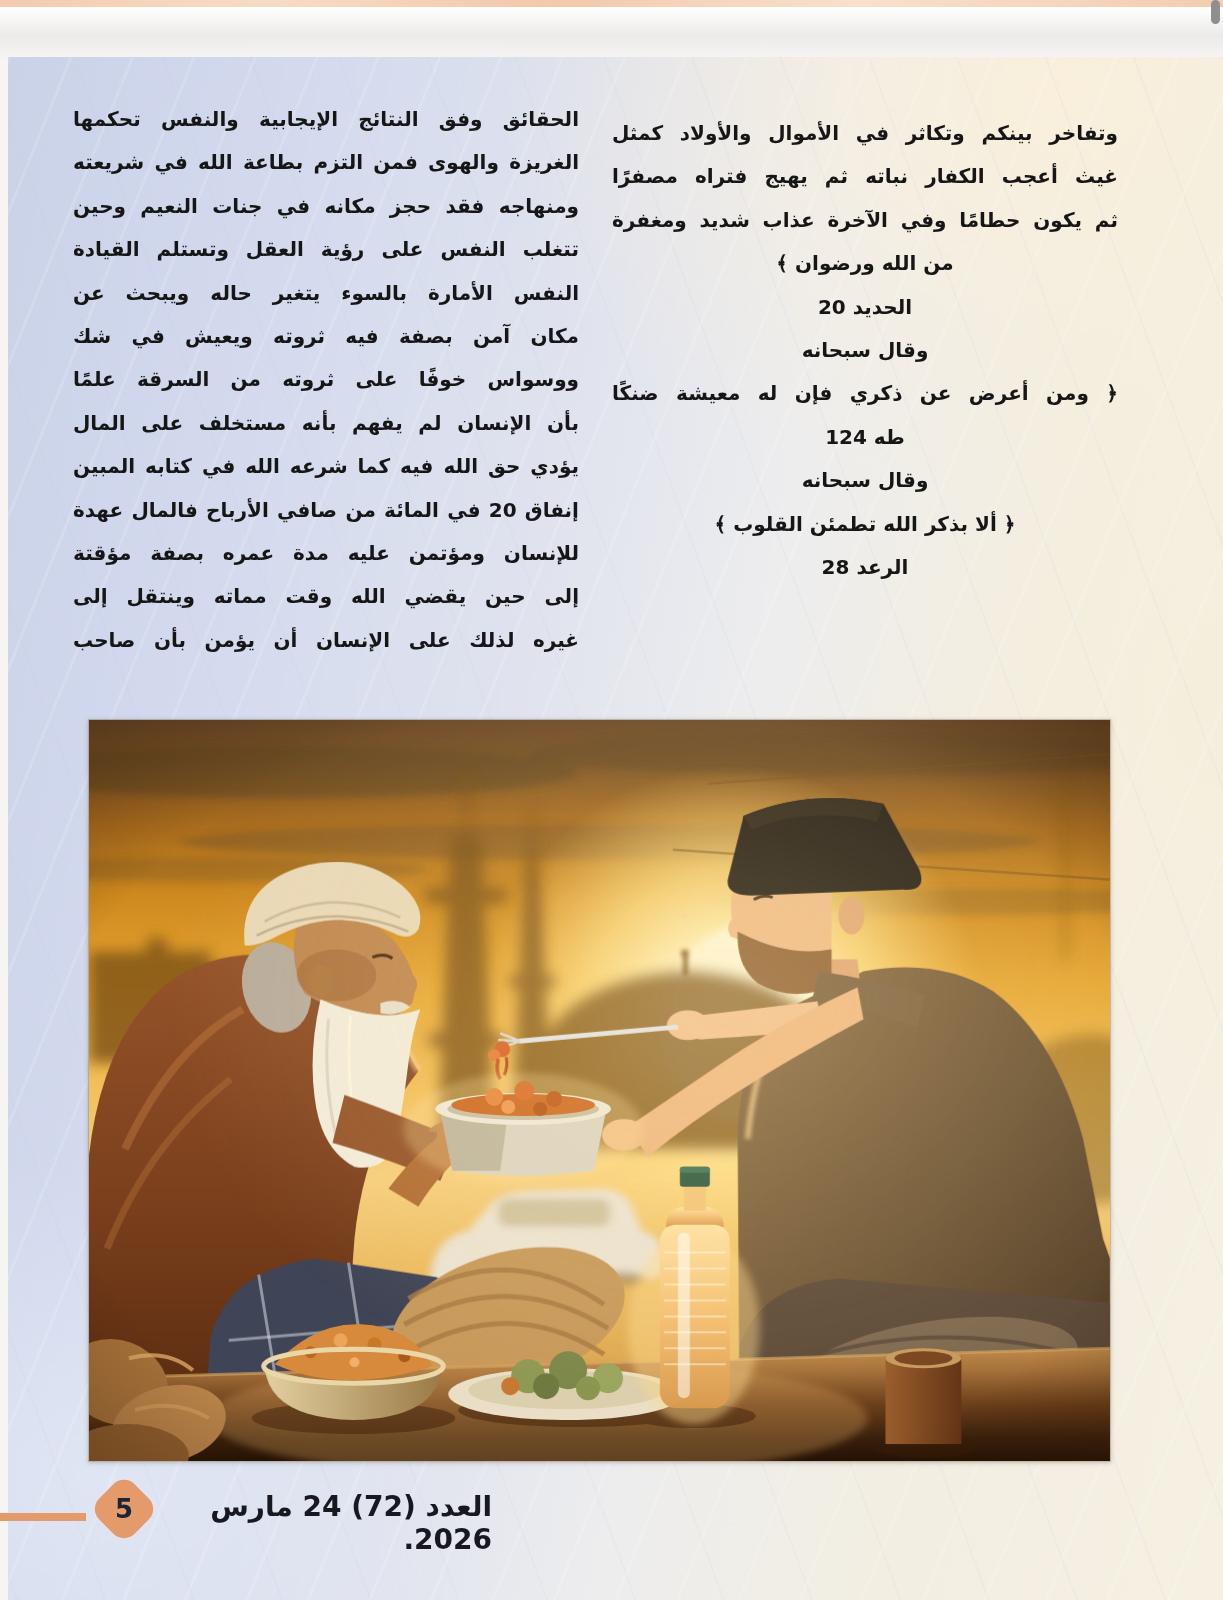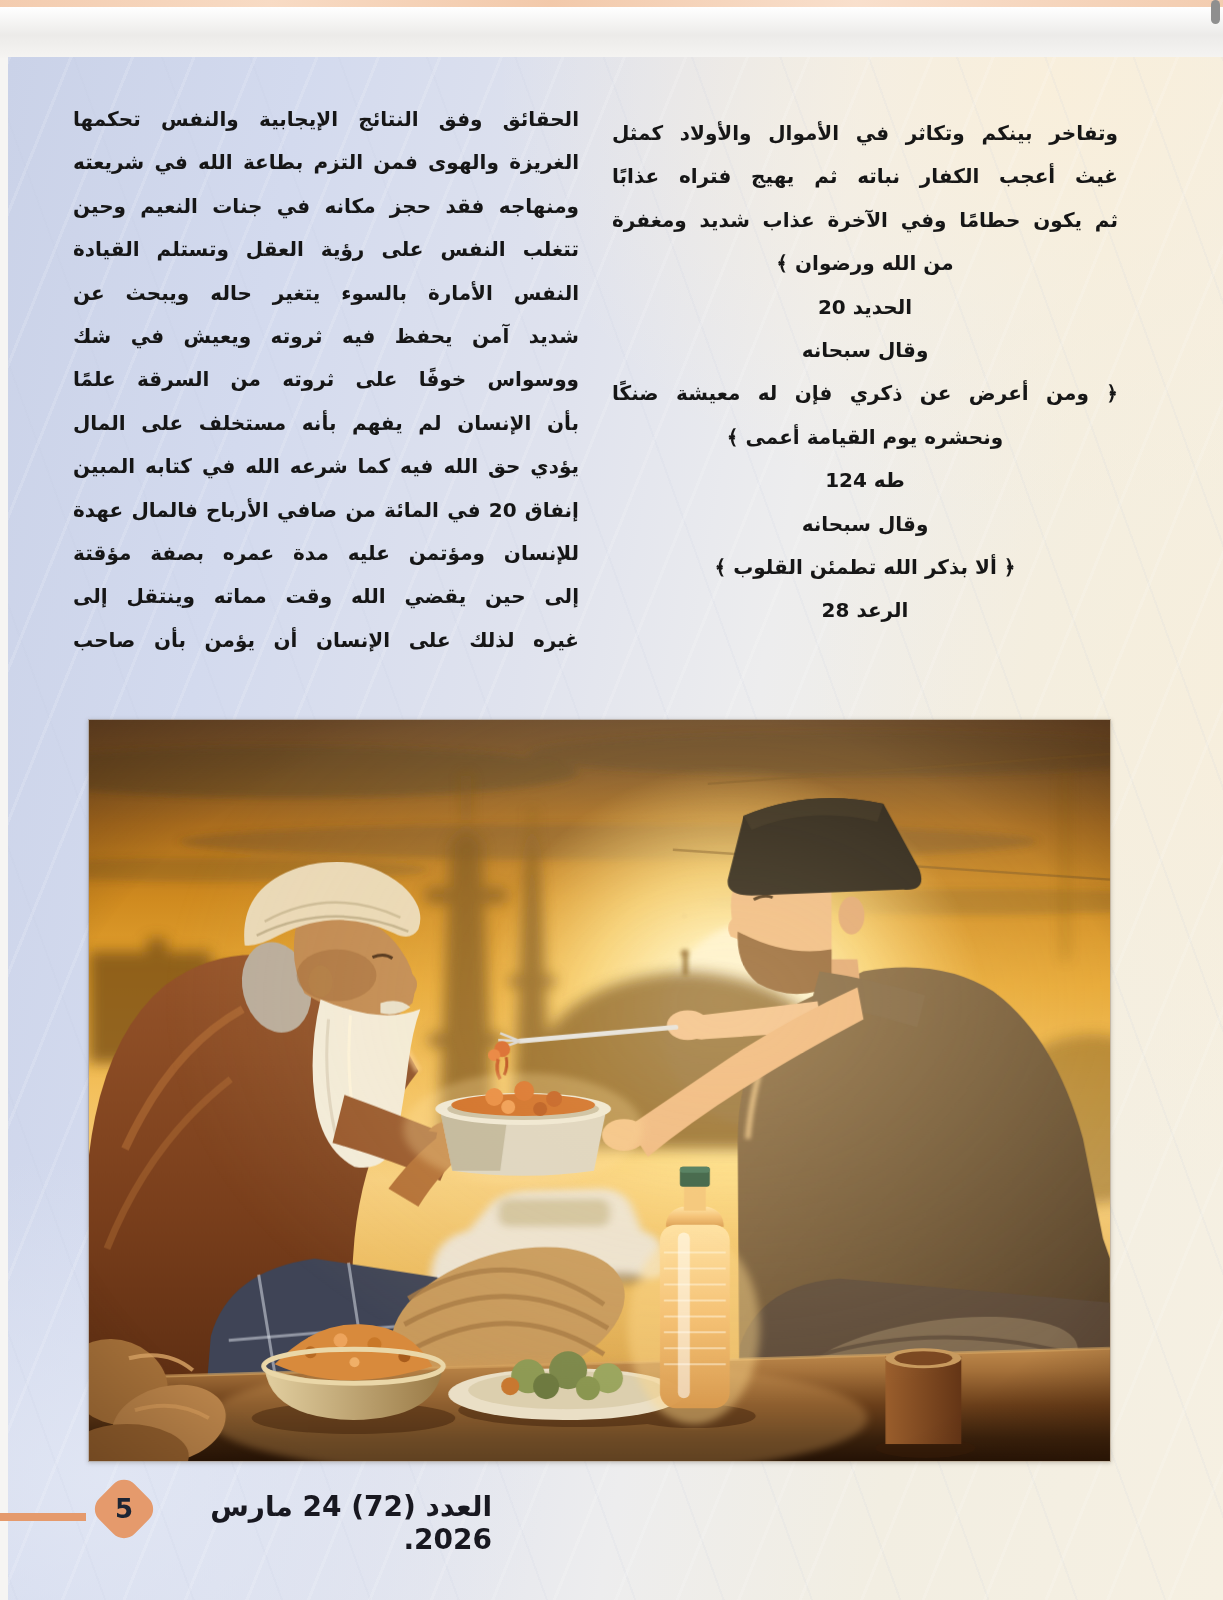--- a/index.html
+++ b/index.html
@@ -56,39 +56,38 @@
 </head>
 <body>
 
 <div class="top-strip"></div>
 <div class="chrome-band"></div>
 <div class="scroll-thumb"></div>
 <div class="page"></div>
 
 <div class="col col-right">
     <div class="tline full" lang="ar">وتفاخر بينكم وتكاثر في الأموال والأولاد كمثل</div>
-    <div class="tline full" lang="ar">غيث أعجب الكفار نباته ثم يهيج فتراه عذابًا</div>
+    <div class="tline full" lang="ar">غيث أعجب الكفار نباته ثم يهيج فتراه مصفرًا</div>
     <div class="tline full" lang="ar">ثم يكون حطامًا وفي الآخرة عذاب شديد ومغفرة</div>
     <div class="tline short" lang="ar">من الله ورضوان ﴾</div>
     <div class="tline short" lang="ar">الحديد 20</div>
     <div class="tline short" lang="ar">وقال سبحانه</div>
     <div class="tline full" lang="ar">﴿ ومن أعرض عن ذكري فإن له معيشة ضنكًا</div>
-    <div class="tline short" lang="ar">ونحشره يوم القيامة أعمى ﴾</div>
     <div class="tline short" lang="ar">طه 124</div>
     <div class="tline short" lang="ar">وقال سبحانه</div>
     <div class="tline short" lang="ar">﴿ ألا بذكر الله تطمئن القلوب ﴾</div>
     <div class="tline short" lang="ar">الرعد 28</div>
   </div>
 <div class="col col-left">
     <div class="tline full" lang="ar">الحقائق وفق النتائج الإيجابية والنفس تحكمها</div>
     <div class="tline full" lang="ar">الغريزة والهوى فمن التزم بطاعة الله في شريعته</div>
     <div class="tline full" lang="ar">ومنهاجه فقد حجز مكانه في جنات النعيم وحين</div>
     <div class="tline full" lang="ar">تتغلب النفس على رؤية العقل وتستلم القيادة</div>
     <div class="tline full" lang="ar">النفس الأمارة بالسوء يتغير حاله ويبحث عن</div>
-    <div class="tline full" lang="ar">شديد آمن يحفظ فيه ثروته ويعيش في شك</div>
+    <div class="tline full" lang="ar">مكان آمن بصفة فيه ثروته ويعيش في شك</div>
     <div class="tline full" lang="ar">ووسواس خوفًا على ثروته من السرقة علمًا</div>
     <div class="tline full" lang="ar">بأن الإنسان لم يفهم بأنه مستخلف على المال</div>
     <div class="tline full" lang="ar">يؤدي حق الله فيه كما شرعه الله في كتابه المبين</div>
     <div class="tline full" lang="ar">إنفاق 20 في المائة من صافي الأرباح فالمال عهدة</div>
     <div class="tline full" lang="ar">للإنسان ومؤتمن عليه مدة عمره بصفة مؤقتة</div>
     <div class="tline full" lang="ar">إلى حين يقضي الله وقت مماته وينتقل إلى</div>
     <div class="tline full" lang="ar">غيره لذلك على الإنسان أن يؤمن بأن صاحب</div>
   </div>
 
 <div class="photo">

